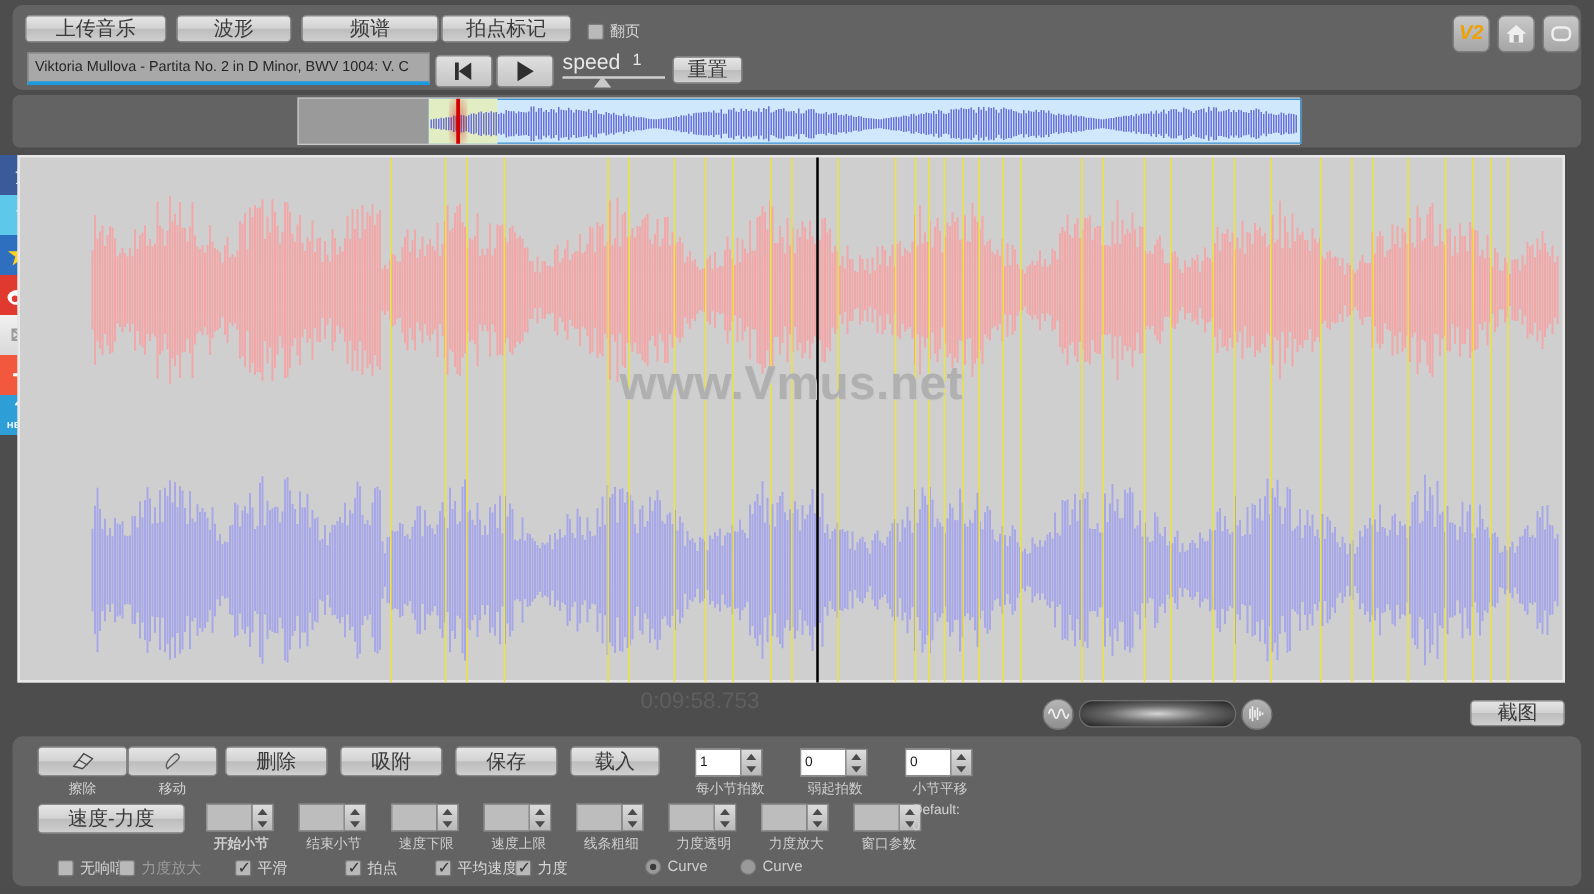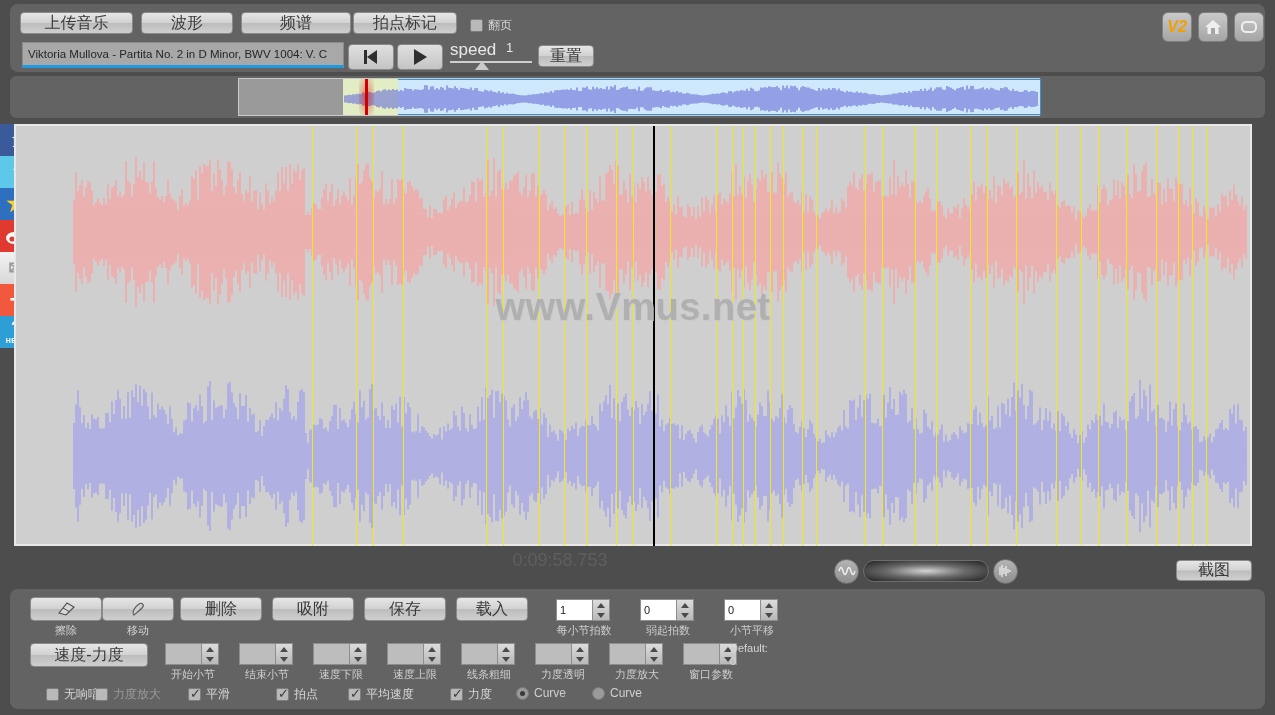--- a/index.html
+++ b/index.html
@@ -503,21 +503,21 @@
         <div class="spinlab" style="left: 704px; top: 34px; width: 76px;">小节平移</div>
       </div>
     <div id="spinrow2">
         <div class="spin" style="left: 155px; top: 54px;">
           <div class="spin-in dim"></div>
           <div class="spin-ar">
             <span class="up"></span>
             <span class="dn"></span>
           </div>
         </div>
-        <div class="spinlab" style="left: 145px; top: 78px; width: 76px;">开始小节</div>
+        <div class="spinlab" style="left: 145px; top: 78px; width: 76px; font-weight: bold;">开始小节</div>
         <div class="spin" style="left: 229px; top: 54px;">
           <div class="spin-in dim"></div>
           <div class="spin-ar">
             <span class="up"></span>
             <span class="dn"></span>
           </div>
         </div>
         <div class="spinlab" style="left: 219px; top: 78px; width: 76px;">结束小节</div>
         <div class="spin" style="left: 303px; top: 54px;">
           <div class="spin-in dim"></div>
@@ -590,21 +590,21 @@
         <span class="">平滑</span>
       </div>
       <div class="chk chkrow" style="left: 276px; top: 686px;">
         <span class="chkbox on"></span>
         <span class="">拍点</span>
       </div>
       <div class="chk chkrow" style="left: 348px; top: 686px;">
         <span class="chkbox on"></span>
         <span class="">平均速度</span>
       </div>
-      <div class="chk chkrow" style="left: 450px; top: 686px;">
+      <div class="chk chkrow" style="left: 412px; top: 686px;">
         <span class="chkbox on"></span>
         <span class="">力度</span>
       </div>
       <div class="radio" style="left: 516px; top: 686px;">
         <span class="rdot on"></span>
         <span>Curve</span>
       </div>
       <div class="radio" style="left: 592px; top: 686px;">
         <span class="rdot"></span>
         <span>Curve</span>

